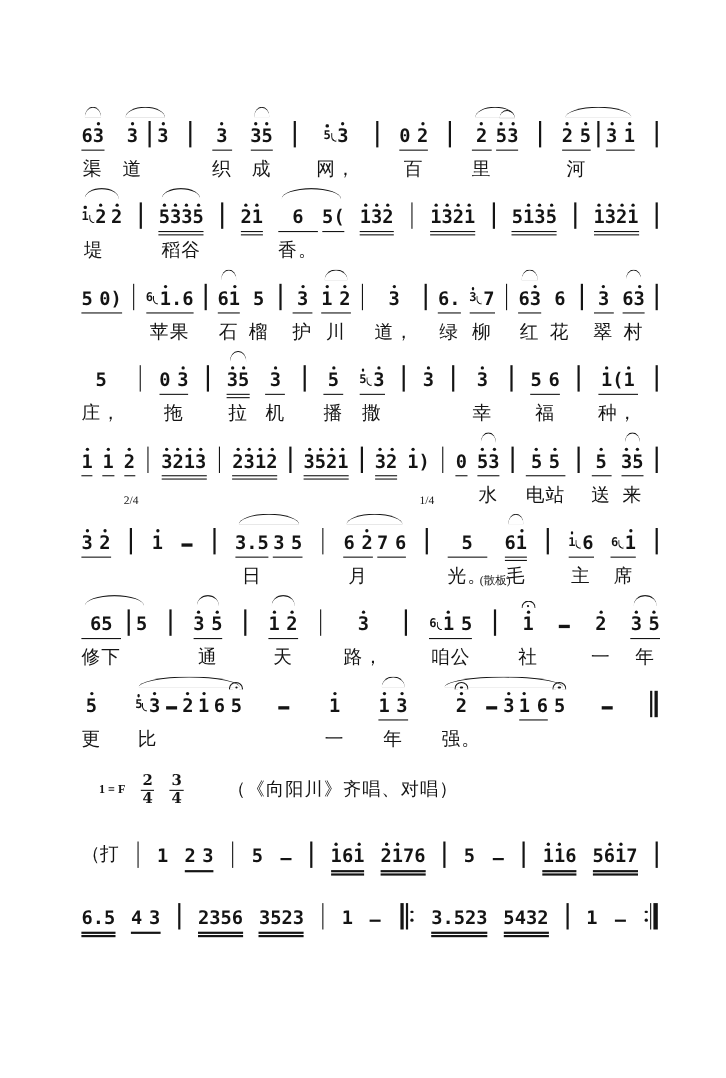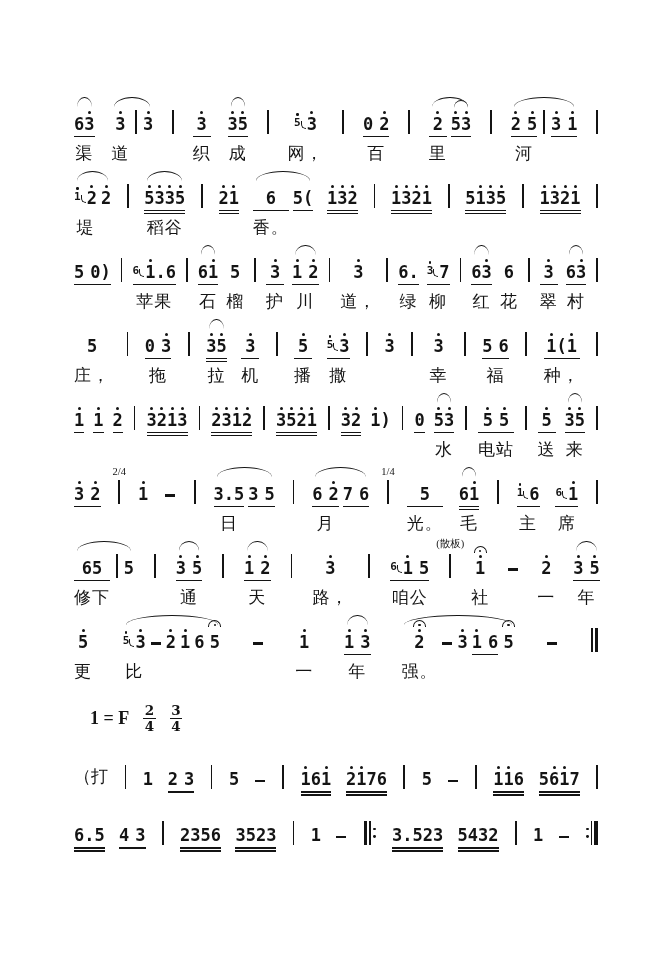--- a/index.html
+++ b/index.html
@@ -19,41 +19,41 @@
   .ul{height:1.5px;background:#141414;margin-top:1.7px;width:100%;}
   .lyr{height:23px;display:flex;align-items:flex-end;justify-content:center;
        font-family:"Liberation Serif",serif;font-size:17px;white-space:nowrap;letter-spacing:1px;}
   .compact .lyr{height:5px;}
   .bcell{margin:0 3px;}
   .barnr{height:25px;display:flex;align-items:center;}
   .bl{width:1.7px;height:24px;background:#141414;margin:0 1px;}
   .blk{width:3.4px;height:24px;background:#141414;margin:0 1px;}
   .rd{display:flex;flex-direction:column;justify-content:center;height:24px;margin:0 1px;}
   .rdot{width:2.8px;height:2.8px;border-radius:50%;background:#141414;margin:2.5px 0;}
-  .sup{position:absolute;bottom:2px;left:50%;transform:translateX(-50%);
+  .sup{position:absolute;bottom:18px;left:50%;transform:translateX(-50%);
        font-size:10.5px;white-space:nowrap;font-family:"Liberation Serif",serif;}
   .arc{display:flex;position:relative;align-items:flex-start;}
   .arc::before{content:"";position:absolute;top:1px;left:5px;right:5px;height:9px;
        border-top:1.6px solid #141414;border-radius:50% 50% 0 0 / 100% 100% 0 0;}
   .arc .arc::before{top:4px;height:7px;}
   .fm{position:relative;width:11px;height:6px;border:1.3px solid #141414;border-bottom:none;
       border-radius:11px 11px 0 0;margin-bottom:0px;}
   .fm::after{content:"";position:absolute;left:50%;top:2.6px;width:2.6px;height:2.6px;
       margin-left:-1.3px;border-radius:50%;background:#141414;}
   .gr{display:flex;align-items:flex-start;transform:translateY(-5px);margin-right:1px;}
   .gcol{display:flex;flex-direction:column;align-items:center;}
   .gds{height:5px;display:flex;align-items:center;justify-content:center;}
   .gdot{width:2.4px;height:2.4px;border-radius:50%;background:#141414;}
   .gdg{font-family:"DejaVu Sans Mono",monospace;font-weight:bold;font-size:11px;line-height:11px;}
   .hk{width:4px;height:7px;border-left:1.2px solid #141414;border-bottom:1.2px solid #141414;
       border-radius:0 0 0 5px;margin-top:9px;}
   .txtg{font-family:"Liberation Serif",serif;font-size:17px;line-height:25px;height:25px;white-space:nowrap;}
   .title{text-align:center;font-size:20px;font-weight:bold;letter-spacing:9px;margin:16px 0 0 9px;}
   .meta{display:flex;align-items:center;margin-top:20px;padding-left:18px;}
-  .key{font-weight:bold;font-size:18px;text-align:right;}
+  .key{font-weight:bold;font-size:11px;text-align:right;}
   .frac{display:inline-flex;flex-direction:column;align-items:center;font-weight:bold;
         font-size:13.5px;line-height:1.05;font-family:"DejaVu Serif",serif;margin-left:14px;}
   .frac .num{border-bottom:1.4px solid #141414;padding:0 1.5px 0.5px;}
   .frac .den{padding-top:0.5px;}
   .credit{margin-left:40px;font-size:16.5px;letter-spacing:1px;}
   .sec2{margin-top:18px;}
   .pagenum{text-align:right;padding-right:96px;margin-top:6px;font-size:16px;
            font-family:"DejaVu Serif",serif;}
 </style>
 </head>
@@ -2343,20 +2343,21 @@
   <div class="meta">
     <span class="key">1 = F</span>
     <span class="frac">
       <span class="num">2</span>
       <span class="den">4</span>
     </span>
     <span class="frac">
       <span class="num">3</span>
       <span class="den">4</span>
     </span>
+    <span class="credit">（《向阳川》齐唱、对唱）</span>
   </div>
 
   <div class="sec2">
     <div class="sline compact">
         <div class="cell">
           <div class="fs"></div>
           <div class="txtg">（打</div>
           <div class="uls"></div>
           <div class="lyr"></div>
         </div>

